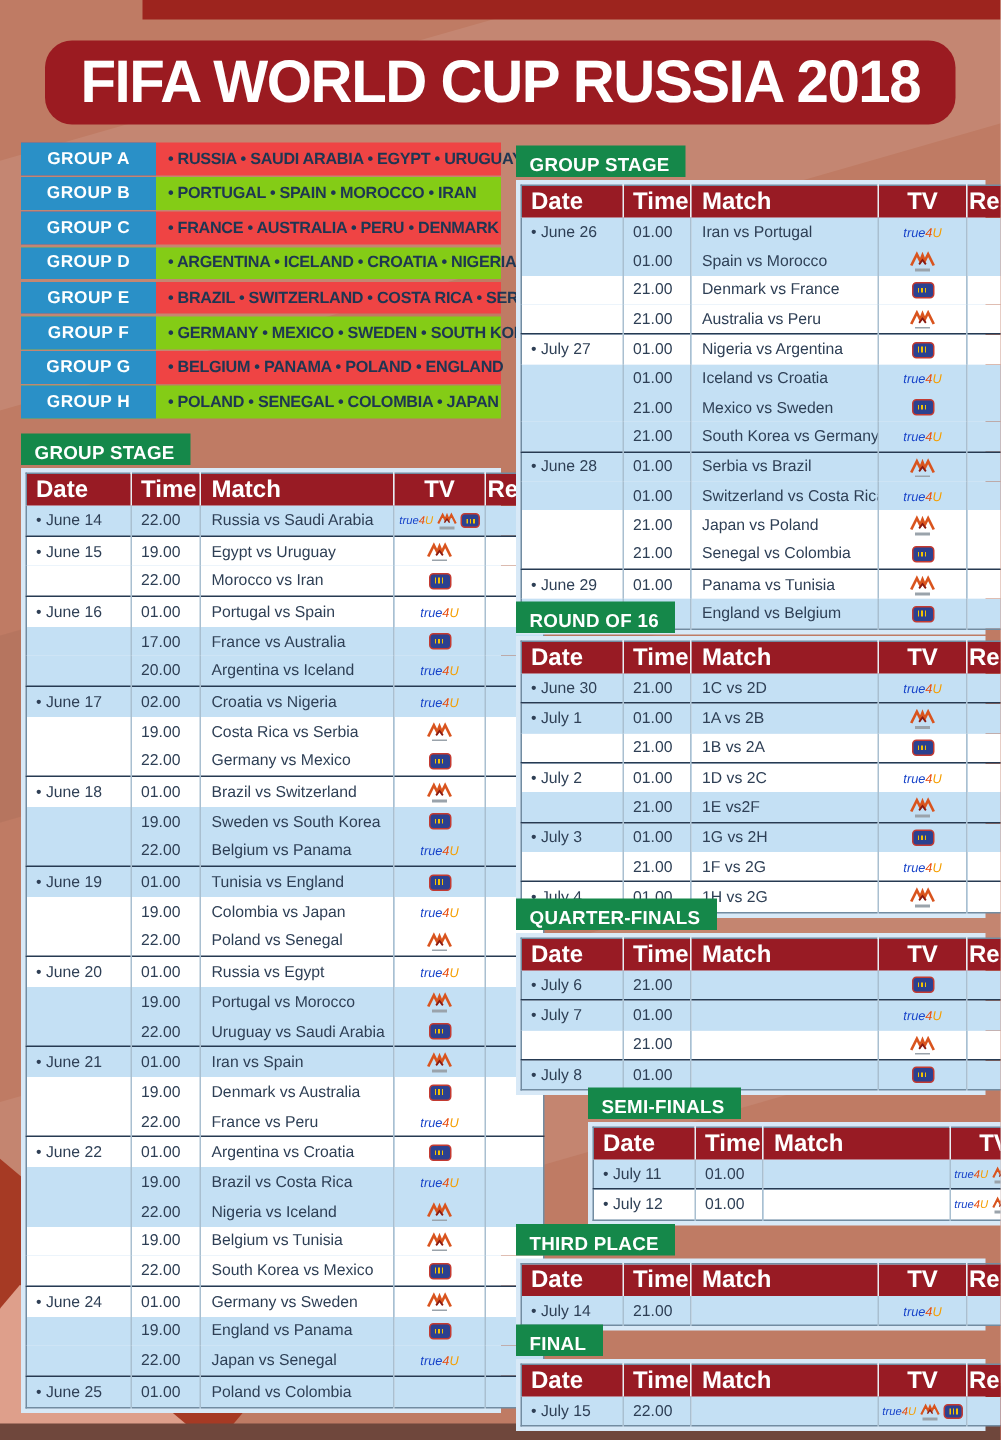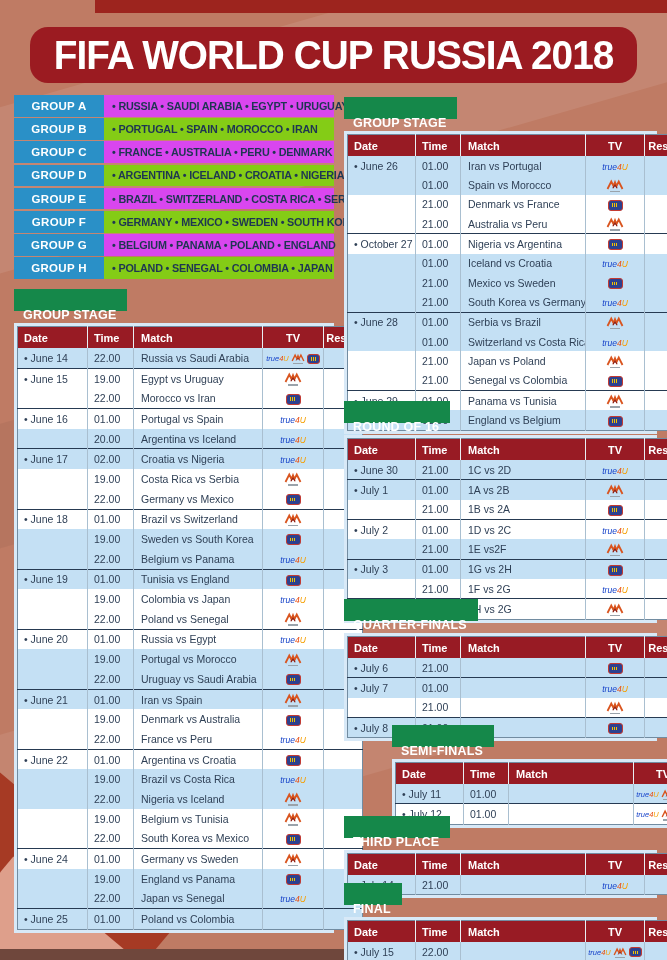--- a/index.html
+++ b/index.html
@@ -17,42 +17,42 @@
   .brcorner{left:560px;top:930px;width:160px;height:70px;background:#9d2a1e;transform:rotate(-14deg);}
   .bottomstrip{left:0;top:949px;width:667px;height:11px;background:#6f473c;}
 
   
   #title{position:absolute;z-index:2;left:30px;top:27px;width:607px;height:56px;background:#9b1b21;
     display:flex;align-items:center;justify-content:center;border-radius:18px;}
   #title span{color:#fff;font-weight:bold;font-size:40px;letter-spacing:-1px;transform:scaleX(.97);white-space:nowrap;}
 
   
   #groups{position:absolute;z-index:2;left:14px;top:95px;width:320px;}
-  .group-row{display:flex;height:21.6px;margin-bottom:1.6px;background:#d946ef;}
+  .group-row{display:flex;height:21.6px;margin-bottom:1.6px;background:#ef4444;}
   .group-row.band{background:#84cc16;}
   .group-label{width:90px;flex:0 0 90px;background:#2a90c7;color:#fff;font-weight:bold;font-size:11.5px;
     display:flex;align-items:center;justify-content:center;letter-spacing:.3px;}
   .group-teams{flex:1;display:flex;align-items:center;padding-left:8px;font-size:10.8px;font-weight:bold;
     color:#1e3652;letter-spacing:-.2px;white-space:nowrap;}
 
   
   .section{position:absolute;z-index:2;}
   #sec-l0{left:14px;top:289px;width:320px;--rh:17.7px;}
   #sec-r0{left:344px;top:97px;width:313px;--rh:17.35px;}
   #sec-r1{left:344px;top:401px;width:313px;--rh:17.35px;}
   #sec-r2{left:344px;top:599px;width:313px;--rh:17.35px;}
   #sec-r3{left:344px;top:725px;width:313px;margin-left:48px;--rh:17.35px;}
   #sec-r4{left:344px;top:816px;width:313px;--rh:17.35px;}
   #sec-r5{left:344px;top:883px;width:313px;--rh:17.35px;}
 
   .banner{display:inline-block;height:21px;box-sizing:border-box;background:#15884a;color:#fff;
-    font-weight:bold;font-size:12.5px;line-height:15px;padding:19px 11px 3px 9px;letter-spacing:.2px;margin-bottom:2px;}
+    font-weight:bold;font-size:12.5px;line-height:15px;padding:6px 11px 3px 9px;letter-spacing:.2px;margin-bottom:2px;}
   .panel{background:#d8e9f7;padding:3px;}
   table.sched{width:100%;border-collapse:collapse;table-layout:fixed;border:1px solid #728ca1;}
-  table.sched th{background:#981b24;color:#fff;font-size:11px;font-weight:bold;height:19px;text-align:left;}
+  table.sched th{background:#981b24;color:#fff;font-size:16px;font-weight:bold;height:19px;text-align:left;}
   table.sched th.c3,table.sched th.c4{text-align:center;}
   table.sched th + th{border-left:1.5px solid #e9eef3;}
   table.sched td{height:var(--rh);font-size:10.5px;color:#2e3f55;background:#fff;overflow:hidden;white-space:nowrap;}
   tr.band td{background:#c4e0f4;}
   tr.sep td{border-top:1.5px solid #263a52;}
   table.sched td + td{border-left:1px solid #a9bfd0;}
   .c0{width:62px;} .c1{width:38px;} .c2{width:120px;} .c3{width:58px;} .c4{width:36px;}
   #sec-r0 .c0,#sec-r1 .c0,#sec-r2 .c0,#sec-r3 .c0,#sec-r4 .c0,#sec-r5 .c0{width:60px;}
   #sec-r0 .c1,#sec-r1 .c1,#sec-r2 .c1,#sec-r3 .c1,#sec-r4 .c1,#sec-r5 .c1{width:37px;}
   #sec-r0 .c2,#sec-r1 .c2,#sec-r2 .c2,#sec-r3 .c2,#sec-r4 .c2,#sec-r5 .c2{width:116px;}
@@ -186,20 +186,31 @@
               <td class="c0 has-date">June 16</td>
               <td class="c1">01.00</td>
               <td class="c2">Portugal vs Spain</td>
               <td class="c3"><span class="tvwrap">
                   <span class="logo-true4u"><span class="p1">true</span><span class="p2">4</span><span class="p3">U</span></span>
                 </span></td>
               <td class="c4"></td>
             </tr>
             <tr class="band ">
               <td class="c0"></td>
+              <td class="c1">17.00</td>
+              <td class="c2">France vs Australia</td>
+              <td class="c3"><span class="tvwrap">
+                  <span class="logo-tvset">
+                    <span class="sq"></span>
+                  </span>
+                </span></td>
+              <td class="c4"></td>
+            </tr>
+            <tr class="band ">
+              <td class="c0"></td>
               <td class="c1">20.00</td>
               <td class="c2">Argentina vs Iceland</td>
               <td class="c3"><span class="tvwrap">
                   <span class="logo-true4u"><span class="p1">true</span><span class="p2">4</span><span class="p3">U</span></span>
                 </span></td>
               <td class="c4"></td>
             </tr>
             <tr class="band sep">
               <td class="c0 has-date">June 17</td>
               <td class="c1">02.00</td>
@@ -537,21 +548,21 @@
                     <svg width="18" height="11" viewBox="0 0 24 14">
                       <polyline points="2,13 7,3 10,9 12,4 14,9 17,3 22,13" fill="none" stroke="#d9541e" stroke-width="2.4"></polyline>
                       <polyline points="9,12 12,8 15,12" fill="none" stroke="#8a1b12" stroke-width="1.6"></polyline>
                     </svg>
                     <span class="bcap"></span>
                   </span>
                 </span></td>
               <td class="c4"></td>
             </tr>
             <tr class="sep">
-              <td class="c0 has-date">October 27</td>
+              <td class="c0 has-date">July 27</td>
               <td class="c1">01.00</td>
               <td class="c2">Nigeria vs Argentina</td>
               <td class="c3"><span class="tvwrap">
                   <span class="logo-tvset">
                     <span class="sq"></span>
                   </span>
                 </span></td>
               <td class="c4"></td>
             </tr>
             <tr class="band ">

